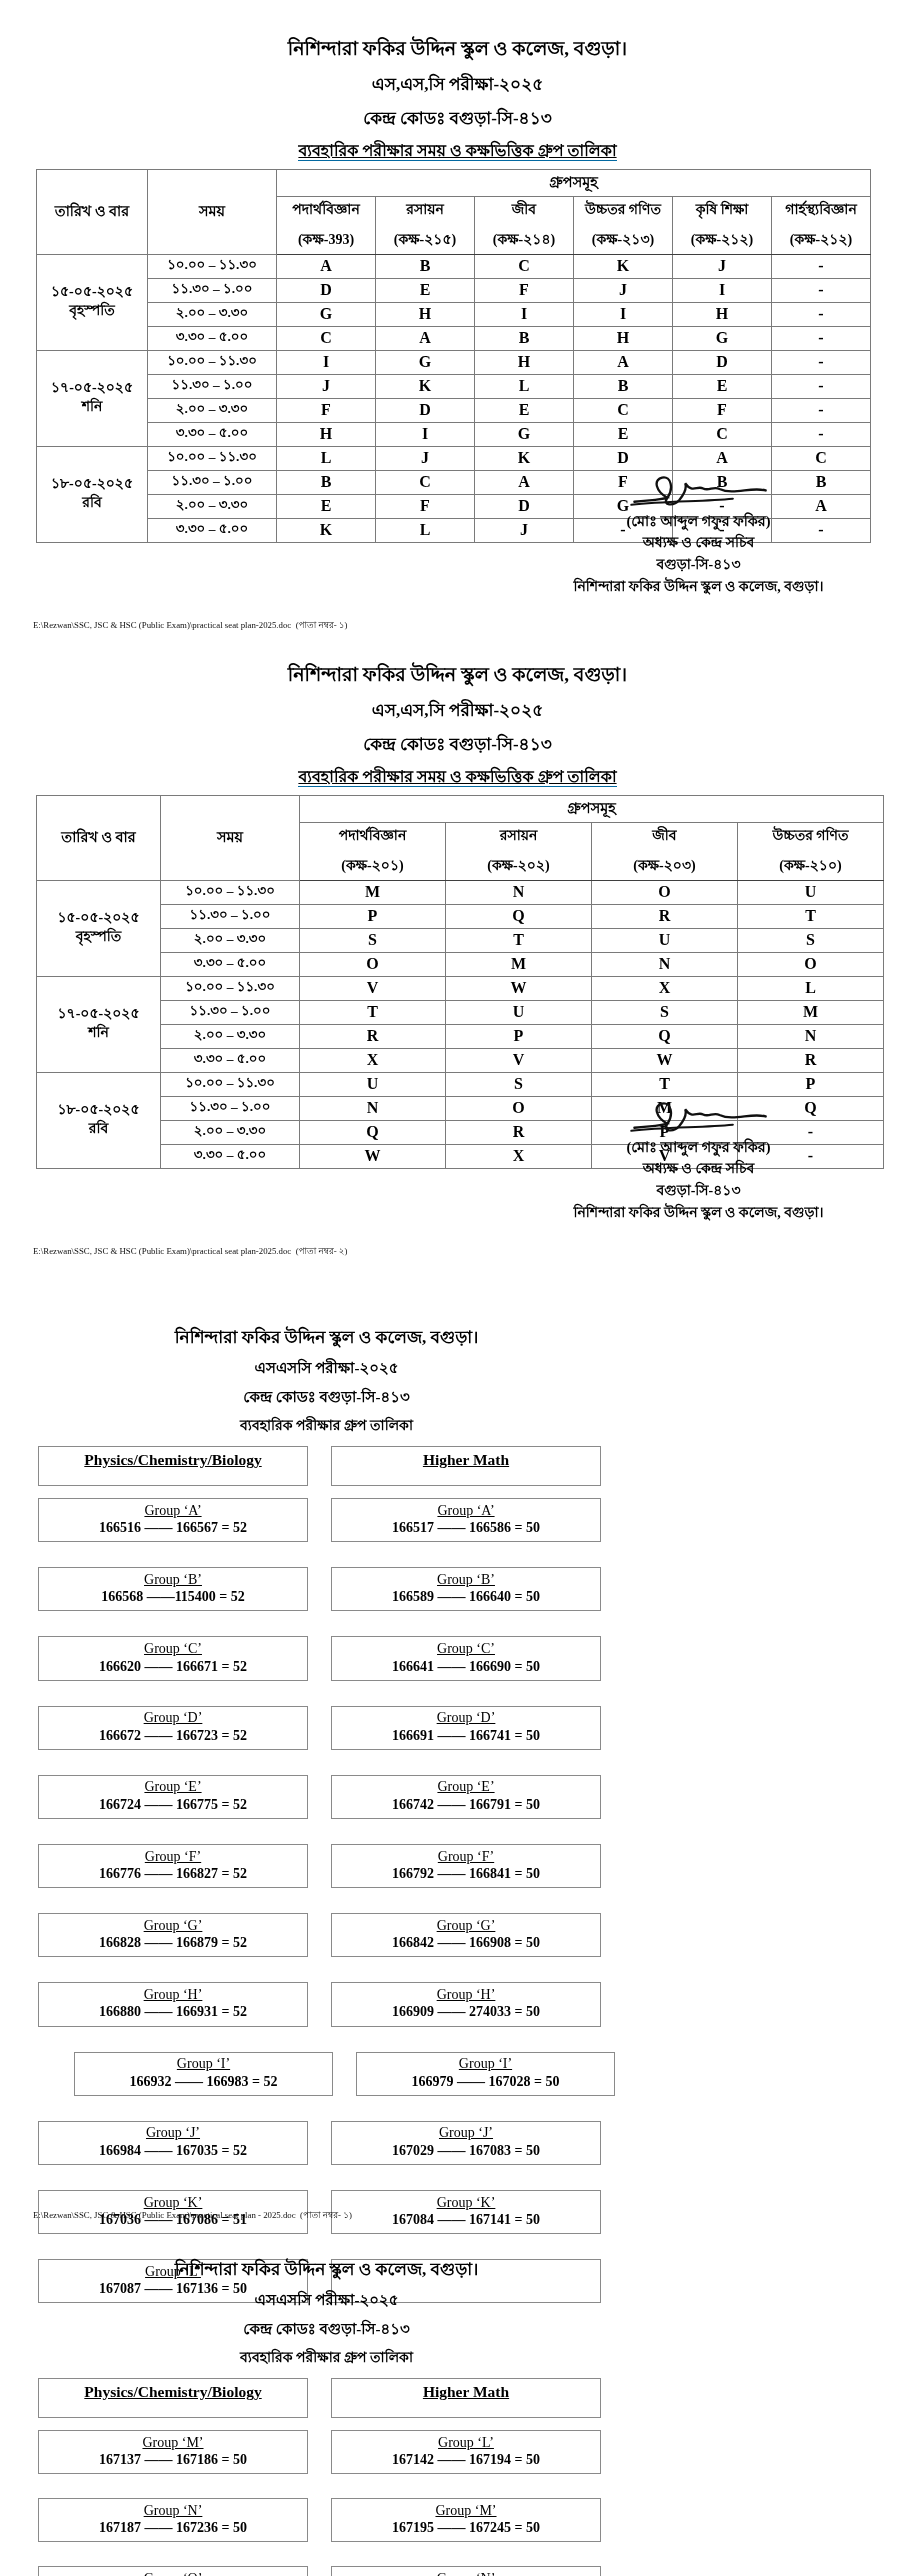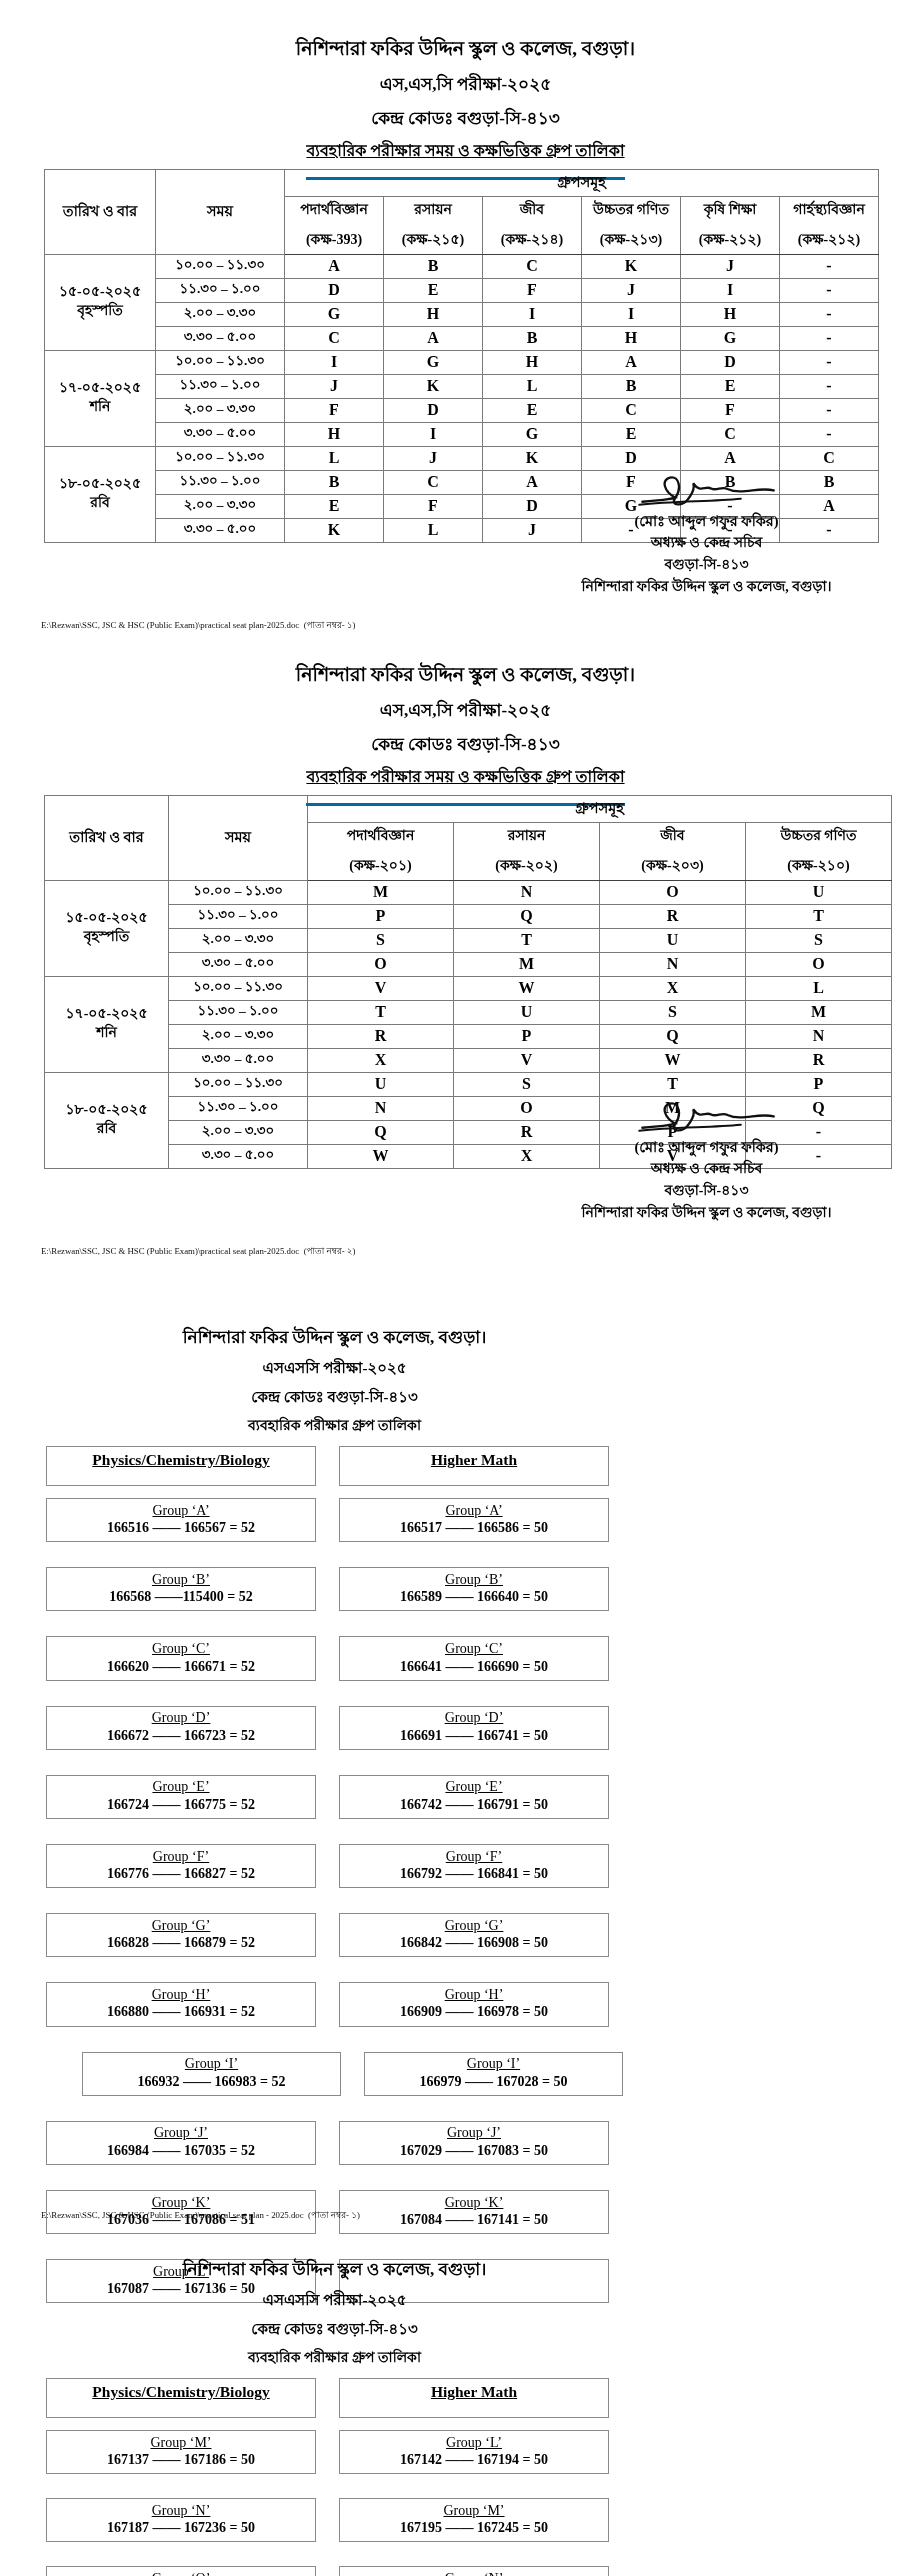--- a/index.html
+++ b/index.html
@@ -1,26 +1,26 @@
 <!DOCTYPE html>
 <html style="font-size:8.2px"><head>
 <meta charset="utf-8">
 <style>
   html,body{margin:0;padding:0;background:#ffffff;}
   .canvas{position:relative;width:904px;height:3990px;background:#ffffff;overflow:hidden;
           font-family:"Liberation Serif","DejaVu Serif","DejaVu Sans",serif;color:#000;}
-  .page{position:absolute;left:12px;width:884px;}
+  .page{position:absolute;left:4px;width:884px;}
 
   
   .sheadwrap{width:845px;margin-left:31px;padding-top:6.2px;text-align:center;}
   .shead{font-weight:bold;}
   .t1{font-size:19px;margin-bottom:5.2px;}
   .t2{font-size:17px;margin-bottom:5.2px;}
   .t3{font-size:16px;margin-bottom:3.1px;}
-  .uhead{text-decoration:underline;border-bottom:3px solid #0369a1;padding-bottom:18px;}
+  .uhead{text-decoration:underline;border-bottom:1px solid #0369a1;padding-bottom:1px;}
 
   .gheadwrap{width:577px;margin-left:34px;padding-top:5.2px;text-align:center;}
   .g1{font-size:17px;font-weight:bold;margin-bottom:4.1px;}
   .g2{font-size:15px;font-weight:bold;margin-bottom:4.1px;}
   .g3{font-size:14px;font-weight:bold;margin-bottom:7.2px;}
 
   
   .sched{border-collapse:collapse;table-layout:fixed;margin-left:32px;margin-top:4.1px;
          border:1.5px solid #3f3f3f;}
   .sched th,.sched td{border:0.8px solid #7a7a7a;text-align:center;vertical-align:middle;padding:0;}
@@ -484,21 +484,21 @@
             <div class="gline">166842 —— 166908 = 50</div>
           </div>
         </div>
         <div class="grow" style="margin-bottom: 25px;">
           <div class="gbox">
             <div class="gtitle">Group ‘H’</div>
             <div class="gline">166880 —— 166931 = 52</div>
           </div>
           <div class="gbox">
             <div class="gtitle">Group ‘H’</div>
-            <div class="gline">166909 —— 166978 = 50</div>
+            <div class="gline">166909 —— 274033 = 50</div>
           </div>
         </div>
         <div class="grow" style="margin-bottom: 25px; margin-left: 36px;">
           <div class="gbox">
             <div class="gtitle">Group ‘I’</div>
             <div class="gline">166932 —— 166983 = 52</div>
           </div>
           <div class="gbox">
             <div class="gtitle">Group ‘I’</div>
             <div class="gline">166979 —— 167028 = 50</div>

